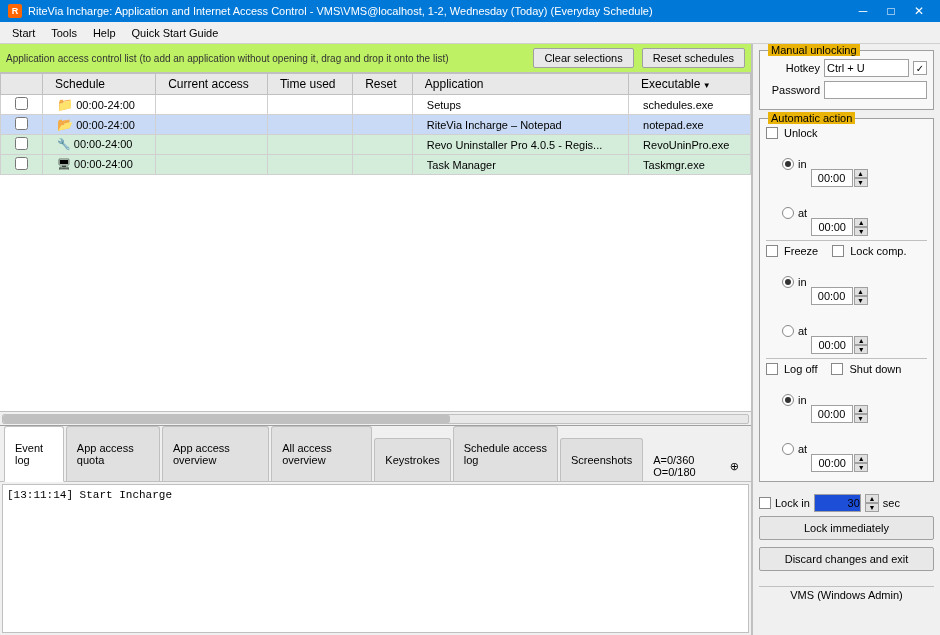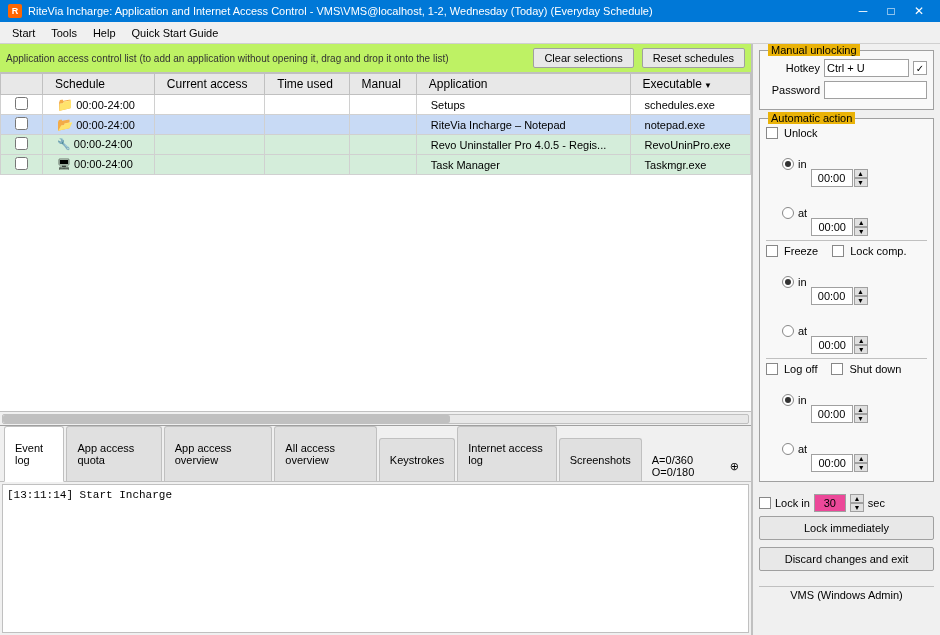--- a/index.html
+++ b/index.html
@@ -74,21 +74,21 @@
     .radio-btn.selected::after { content: ''; width: 6px; height: 6px; background: #333; border-radius: 50%; display: block; }
     .time-input { width: 42px; height: 18px; border: 1px solid #a0a0a0; background: white; text-align: center; font-size: 11px; display: flex; align-items: center; justify-content: center; }
     .spin-btn { display: flex; flex-direction: column; }
     .spin-up, .spin-down { width: 14px; height: 9px; background: #e0e0e0; border: 1px solid #a0a0a0; display: flex; align-items: center; justify-content: center; font-size: 7px; cursor: pointer; }
     .time-group { display: flex; align-items: center; gap: 1px; margin-top: 28px; }
     .section-row { display: flex; align-items: center; gap: 6px; margin-bottom: 2px; }
     .cb { width: 12px; height: 12px; border: 1px solid #888; background: white; }
     
     
     .lockin-row { display: flex; align-items: center; gap: 4px; margin-top: 4px; font-size: 11px; }
-    .lockin-input { width: 32px; height: 18px; border: 1px solid #a0a0a0; background: #ec4899; text-align: center; font-size: 11px; }
+    .lockin-input { width: 47px; height: 18px; border: 1px solid #a0a0a0; background: #1d4ed8; text-align: right; font-size: 11px; }
     
     
     .action-btn { width: 100%; padding: 5px; border: 1px solid #a0a0a0; background: #e8e8e8; cursor: pointer; font-size: 11px; text-align: center; margin-bottom: 3px; border-radius: 2px; }
     
     
     #status-bar { background: #f0f0f0; border-top: 1px solid #c0c0c0; padding: 2px 8px; font-size: 11px; text-align: center; margin-top: 8px; }
     
     
     .separator { height: 1px; background: #c0c0c0; margin: 4px 0; }
     
@@ -127,21 +127,21 @@
     </div>
 
     <div id="app-table">
       <table>
         <thead>
           <tr>
             <th class="row-check"></th>
             <th>Schedule</th>
             <th>Current access</th>
             <th>Time used</th>
-            <th>Manual</th>
+            <th>Reset</th>
             <th>Application</th>
             <th class="sorted">Executable</th>
           </tr>
         </thead>
         <tbody>
           <tr class="row-white">
             <td class="row-check"><input type="checkbox" style=""></td>
             <td><span class="icon-folder">📁</span> <span>00:00-24:00</span></td>
             <td></td>
             <td></td>
@@ -186,21 +186,21 @@
       </div>
     </div>
 
     <div id="bottom-panel">
       <div id="tabs-row">
         <div class="tab active">Event log</div>
         <div class="tab">App access quota</div>
         <div class="tab">App access overview</div>
         <div class="tab">All access overview</div>
         <div class="tab">Keystrokes</div>
-        <div class="tab">Internet access log</div>
+        <div class="tab">Schedule access log</div>
         <div class="tab">Screenshots</div>
         <div class="tab-counter">
           <span>A=0/360  O=0/180</span>
           <span style="cursor:pointer;">⊕</span>
         </div>
       </div>
       <div id="log-area">[13:11:14] Start Incharge</div>
     </div>
 
   </div>

